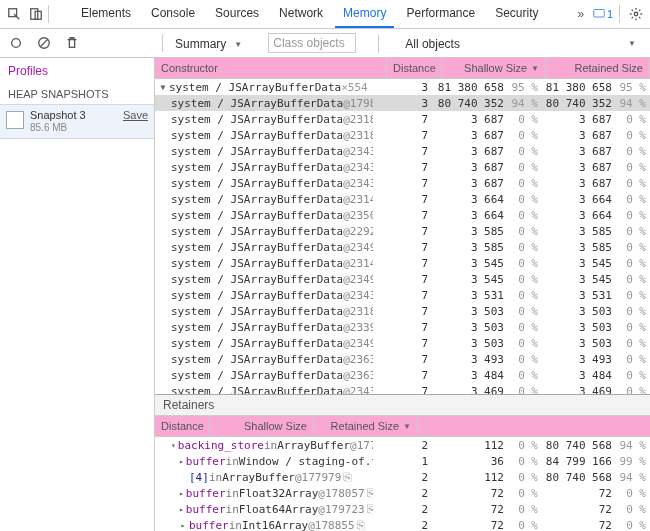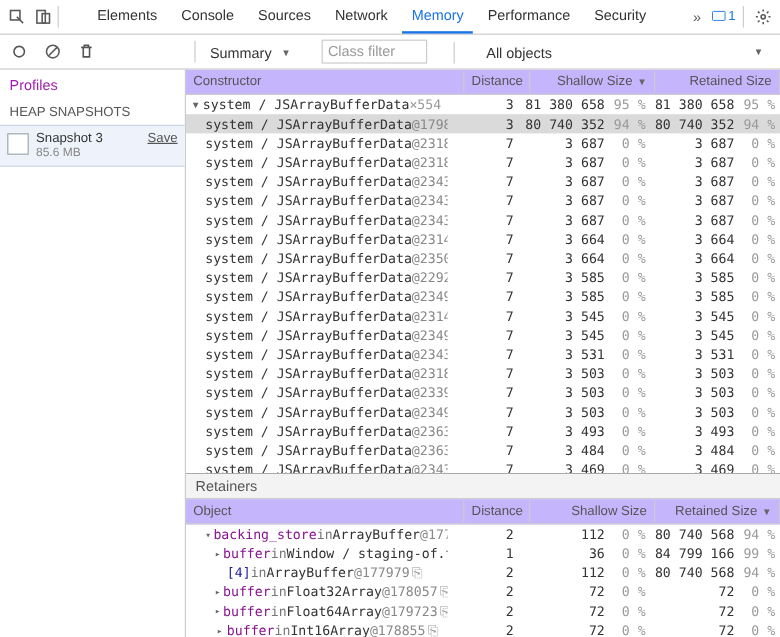--- a/index.html
+++ b/index.html
@@ -22,21 +22,21 @@
   .sidebar{width:154px;border-right:1px solid #ccc;display:flex;flex-direction:column}
   .sidebar-title{padding:6px 8px;font-size:12px;color:#a21caf}
   .sidebar-sec{padding:4px 8px;font-size:11px;color:#555}
   .snap-item{display:flex;align-items:flex-start;padding:4px 6px;gap:6px;background:#eef3fb;border-top:1px solid #cfd8e6;border-bottom:1px solid #cfd8e6}
   .snap-icon{width:16px;height:16px;border:1px solid #9aa;background:#fff;margin-top:2px}
   .snap-text{flex:1;line-height:1.2}
   .snap-name{font-size:11px;color:#333}
   .snap-size{font-size:10px;color:#888}
   .snap-save{font-size:11px;color:#555;text-decoration:underline;cursor:pointer}
   .content{flex:1;display:flex;flex-direction:column;overflow:hidden}
-  .hdr{display:flex;align-items:center;height:20px;border-bottom:1px solid #ccc;background:#c4b5fd;font-size:11px;color:#555}
+  .hdr{display:flex;align-items:center;height:20px;border-bottom:1px solid #ccc;background:#f9a8d4;font-size:11px;color:#555}
   .hdr div{border-right:1px solid #ccc;padding:3px 6px;box-sizing:border-box;white-space:nowrap;overflow:hidden;display:flex;align-items:center}
   .col-constructor{flex:1}
   .col-dist{width:55px;justify-content:flex-start}
   .col-shallow{width:104px;justify-content:flex-end}
   .col-ret{width:104px;justify-content:flex-end;border-right:none}
   .dropdown-arrow{margin-left:4px;font-size:8px;color:#666}
   .rows{flex:1;overflow-y:auto;background:#fff}
   .row{display:flex;align-items:center;height:16px;font-size:11px;font-family:Menlo,Consolas,monospace}
   .row.sel{background:#dadada}
   .row.parent{background:#fff}
@@ -126,21 +126,21 @@
           <path d="M3 4h10M5 4v9h6V4M6 4V2h4v2" fill="none" stroke="#555"></path>
         </svg>
       </div>
   </div>
   <div class="sep"></div>
   <div class="mid">
     <div class="summary-sel">
         <span>Summary</span>
         <span class="dropdown-arrow">▼</span>
       </div>
-    <div class="class-filter">Class filter</div>
+    <div class="class-filter">Class objects</div>
     <div class="sep"></div>
     <div class="all-obj"><span>All objects</span></div>
   </div>
   <span class="dropdown-arrow" style="margin-left:auto;margin-right:8px">▼</span>
 </div>
 
 <div class="main">
   <div class="sidebar">
     <div class="sidebar-title">Profiles</div>
     <div class="sidebar-sec">HEAP SNAPSHOTS</div>
@@ -470,23 +470,20 @@
           <div class="c-ret">
             <span>3 469</span>
             <span class="pct">0 %</span>
           </div>
         </div>
       </div>
 
     <div class="retainers">
       <div class="retainers-title">Retainers</div>
       <div class="hdr">
-        <div class="col-constructor">
-            <span>Object</span>
-          </div>
         <div class="col-dist">
             <span>Distance</span>
           </div>
         <div class="col-shallow">
             <span>Shallow Size</span>
           </div>
         <div class="col-ret">
             <span>Retained Size</span>
             <span class="dropdown-arrow">▼</span>
           </div>

